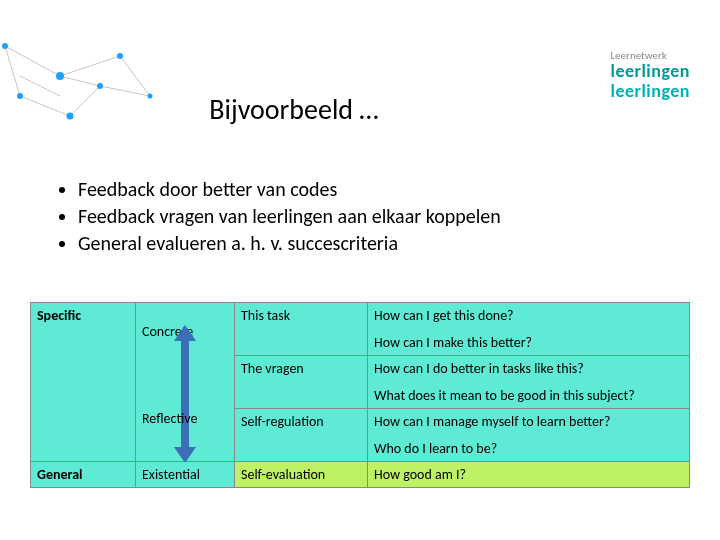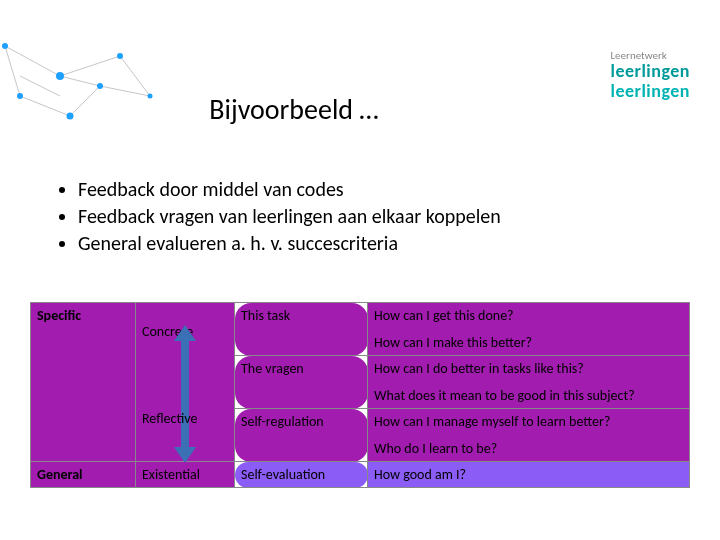--- a/index.html
+++ b/index.html
@@ -8,25 +8,25 @@
   .logo{position:absolute;top:14px;right:30px;font-size:11px;line-height:1.1;text-align:left;}
   .logo .l1{color:#888;font-weight:400;}
   .logo .l2{color:#009a9a;font-weight:700;font-size:18px;letter-spacing:.5px;}
   .logo .l3{color:#00b3b3;font-weight:700;font-size:18px;letter-spacing:.5px;}
   .title{position:absolute;top:56px;left:0;width:588px;text-align:center;font-size:28px;}
   .bullets{position:absolute;top:140px;left:60px;font-size:20px;line-height:1.35;}
   .bullets ul{margin:0;padding-left:18px;}
   .bullets li{margin:0;}
   .tablewrap{position:absolute;top:266px;left:30px;width:660px;}
   table{border-collapse:collapse;width:100%;font-size:14px;}
-  td{border:1px solid #888;padding:4px 6px;vertical-align:top;background:#a21caf;}
+  td{border:1px solid #888;padding:4px 6px;vertical-align:top;background:#5eead4;}
   .col1{width:92px;}
   .col2{width:86px;position:relative;}
-  .col3{width:120px;border-radius:16px;}
-  .pink td.c3,.pink td.c4{background:#8b5cf6;}
+  .col3{width:120px;}
+  .pink td.c3,.pink td.c4{background:#bef264;}
   .arrowcell{padding:0;vertical-align:top;}
   .bold{font-weight:700;}
   .arrow{position:absolute;left:50%;top:22px;height:138px;width:22px;margin-left:-11px;}
 </style>
 </head>
 <body>
 
 <div class="slide">
 
   <svg class="deco" viewBox="0 0 170 100">
@@ -53,21 +53,21 @@
   <div class="logo">
     <div class="l1">Leernetwerk</div>
     <div class="l2">leerlingen</div>
     <div class="l3">leerlingen</div>
   </div>
 
   <div class="title">Bijvoorbeeld …</div>
 
   <div class="bullets">
     <ul>
-      <li>Feedback door middel van codes</li>
+      <li>Feedback door better van codes</li>
       <li>Feedback vragen van leerlingen aan elkaar koppelen</li>
       <li>General evalueren a. h. v. succescriteria</li>
     </ul>
   </div>
 
   <div class="tablewrap">
     <table>
       <tbody>
           <tr>
         <td class="col1 bold" rowspan="3">Specific</td>

